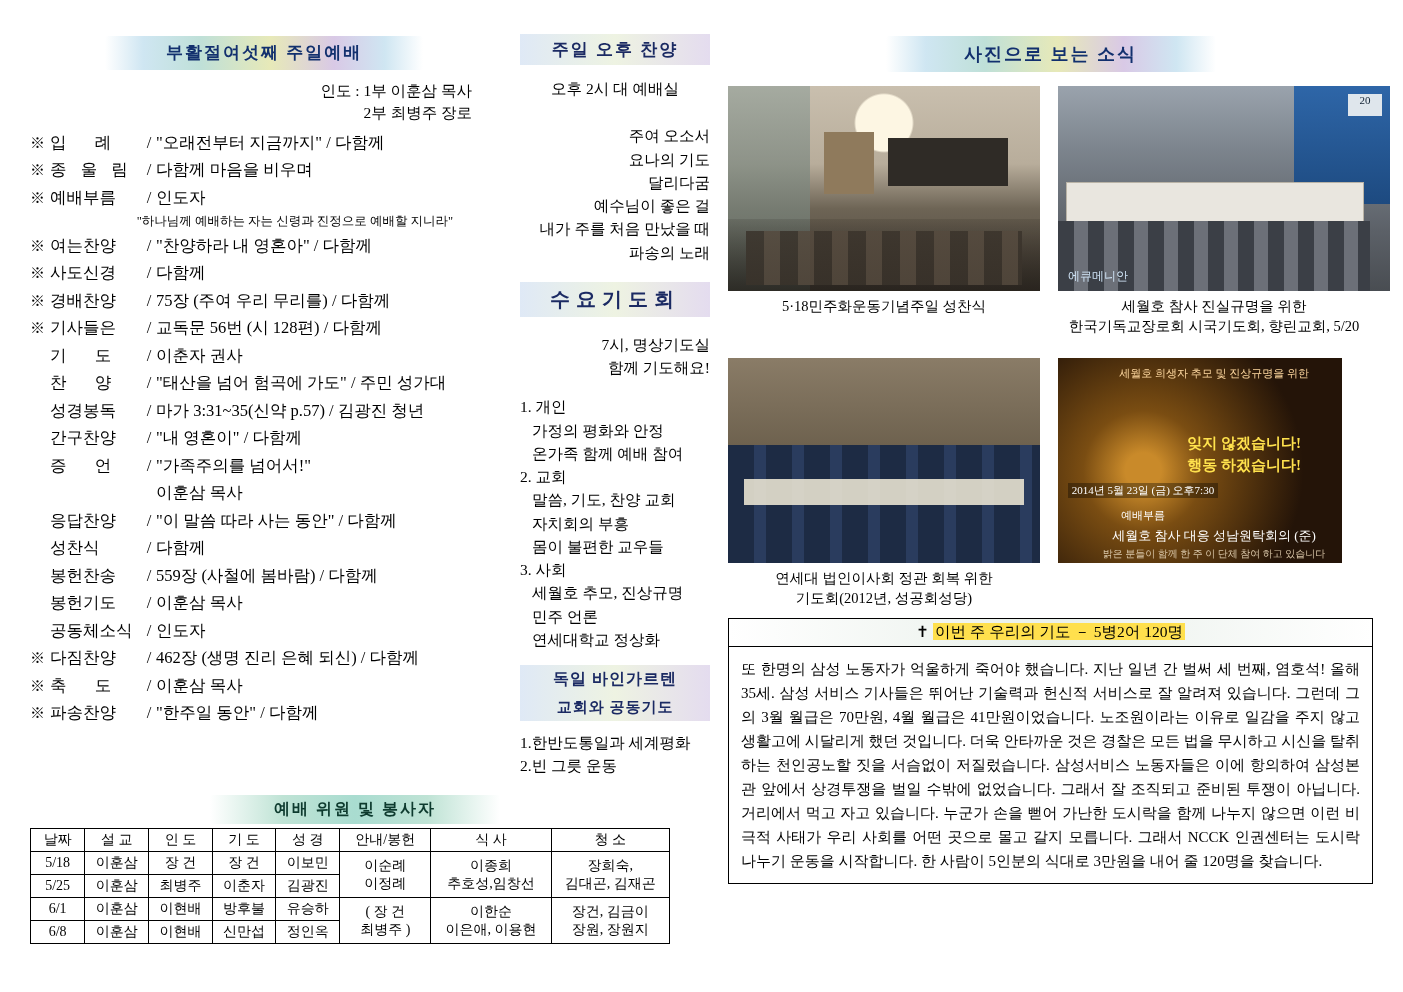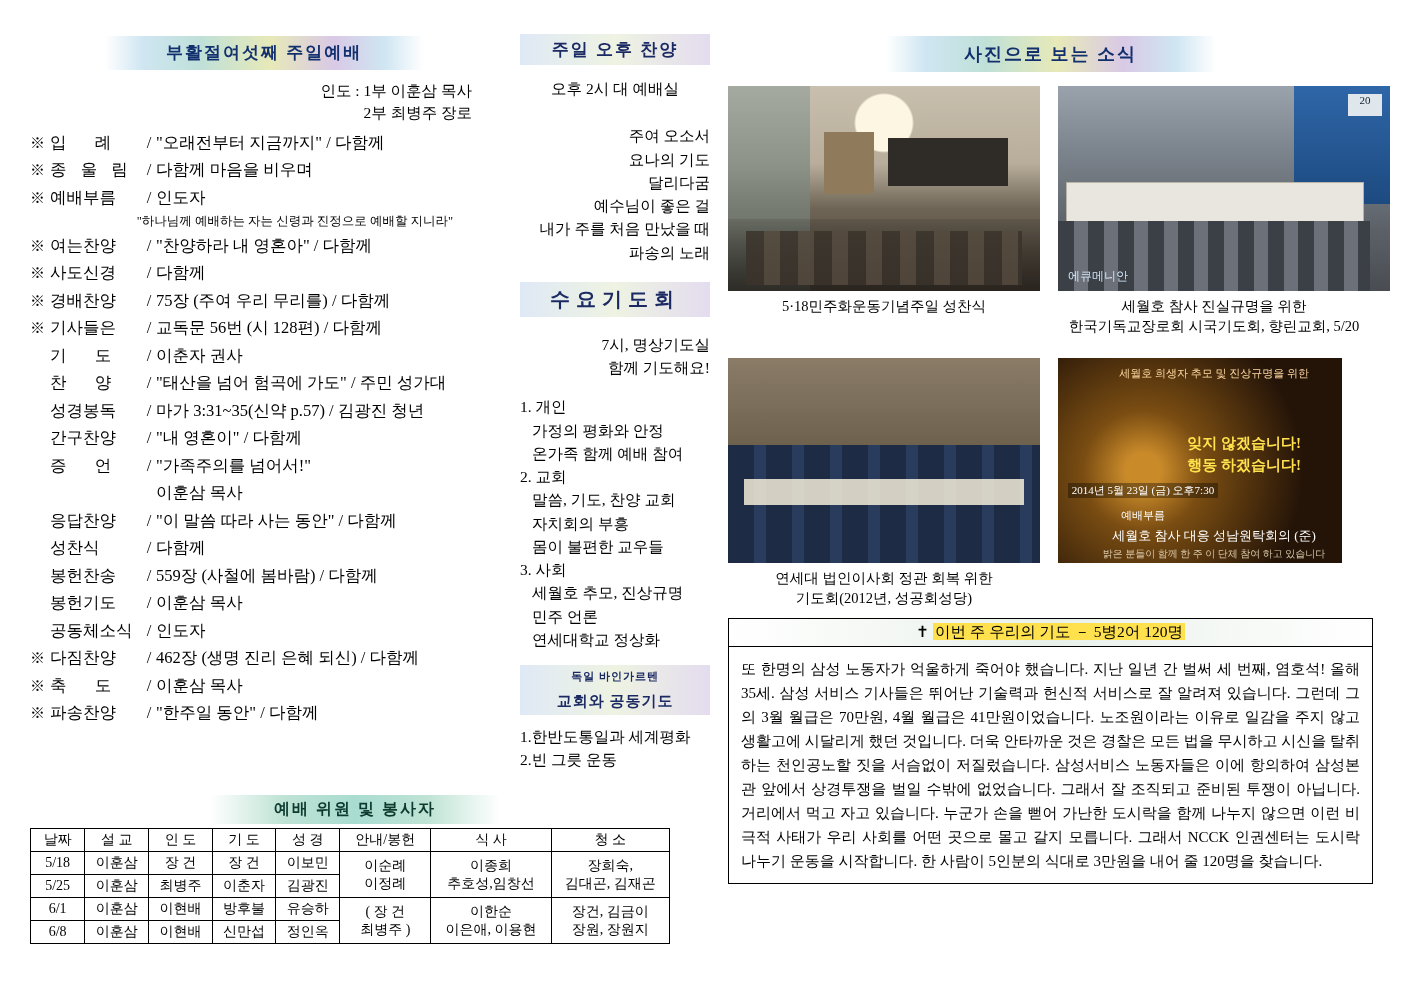--- a/index.html
+++ b/index.html
@@ -289,21 +289,21 @@
         <span>3.</span>
         <span>사회</span>
       </div>
       <div class="ind">세월호 추모, 진상규명</div>
       <div class="ind">민주 언론</div>
       <div class="ind">연세대학교 정상화</div>
     </div>
 
     <div style="height:14px"></div>
 
-    <div class="mid-ttl" style="font-size:11px;letter-spacing:1px;">독일 바인가르텐</div>
+    <div class="mid-ttl" style="font-size:16px;letter-spacing:1px;">독일 바인가르텐</div>
     <div class="mid-ttl" style="font-size:15px;letter-spacing:1px;">교회와 공동기도</div>
     <div class="mid-left" style="margin-top:10px;">
       <div>1.한반도통일과 세계평화</div>
       <div>2.빈 그릇 운동</div>
     </div>
   </div>
 
   <div class="col-right">
     <div class="banner ttl-photo">사진으로 보는 소식</div>
 

